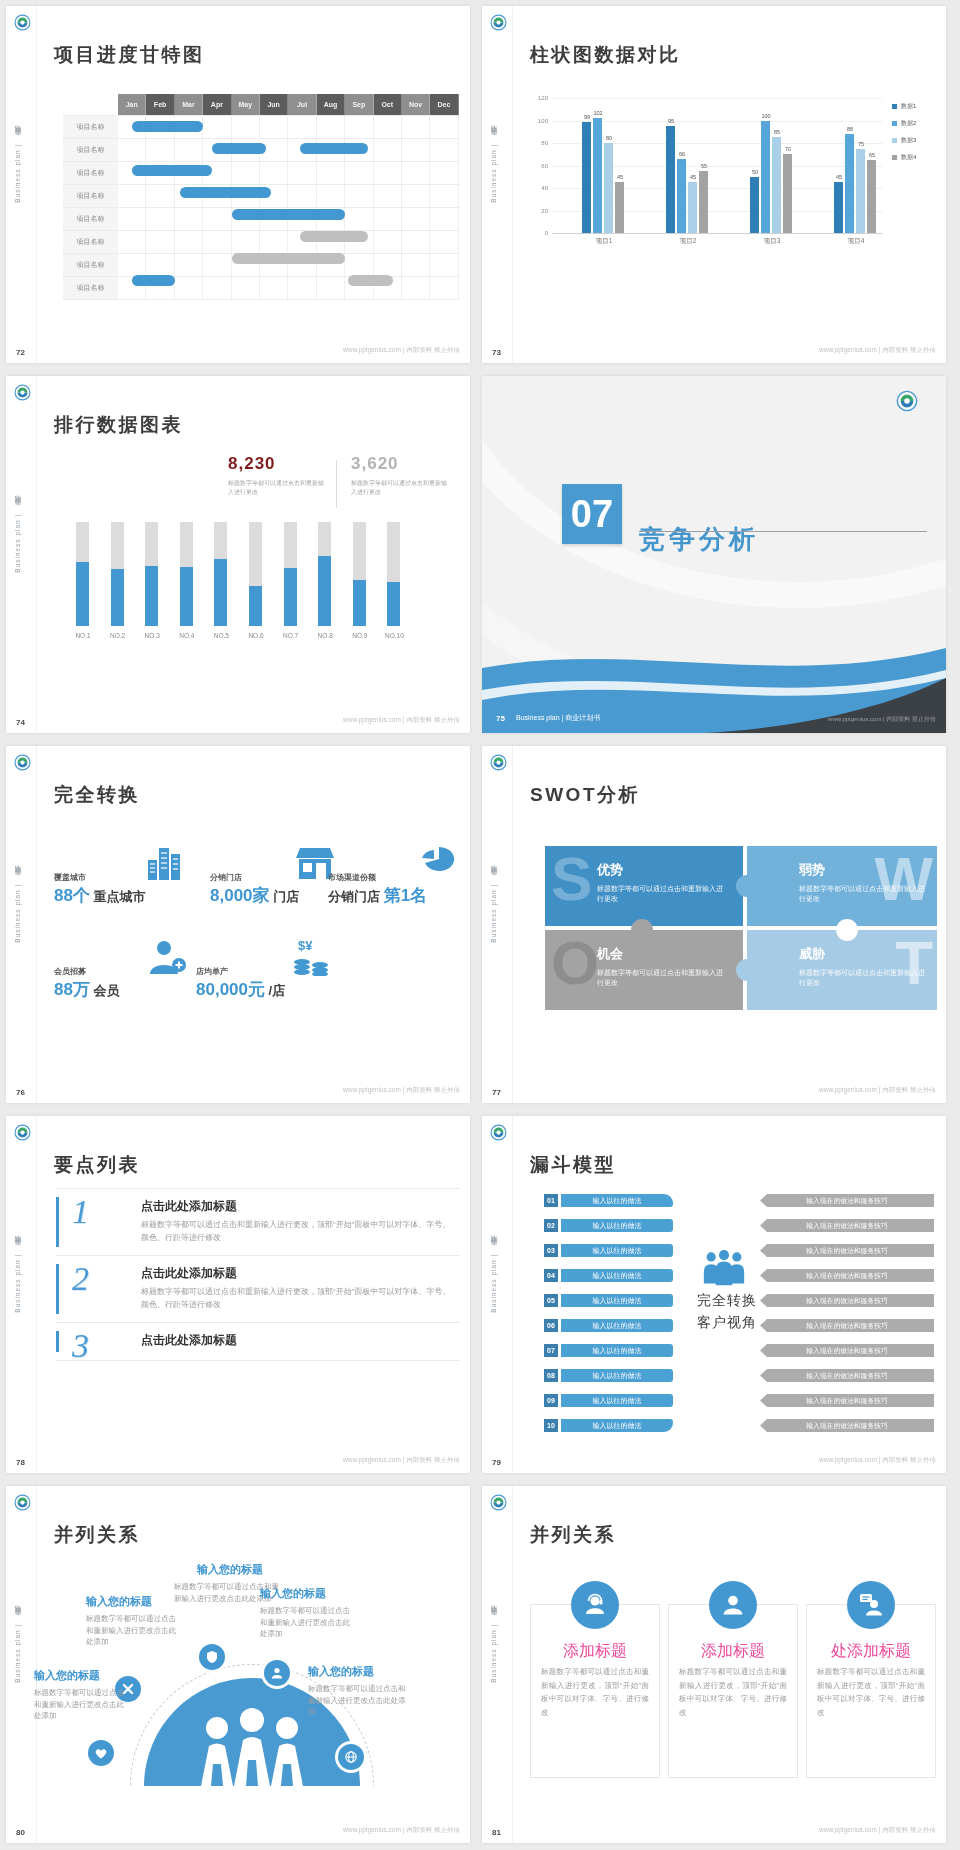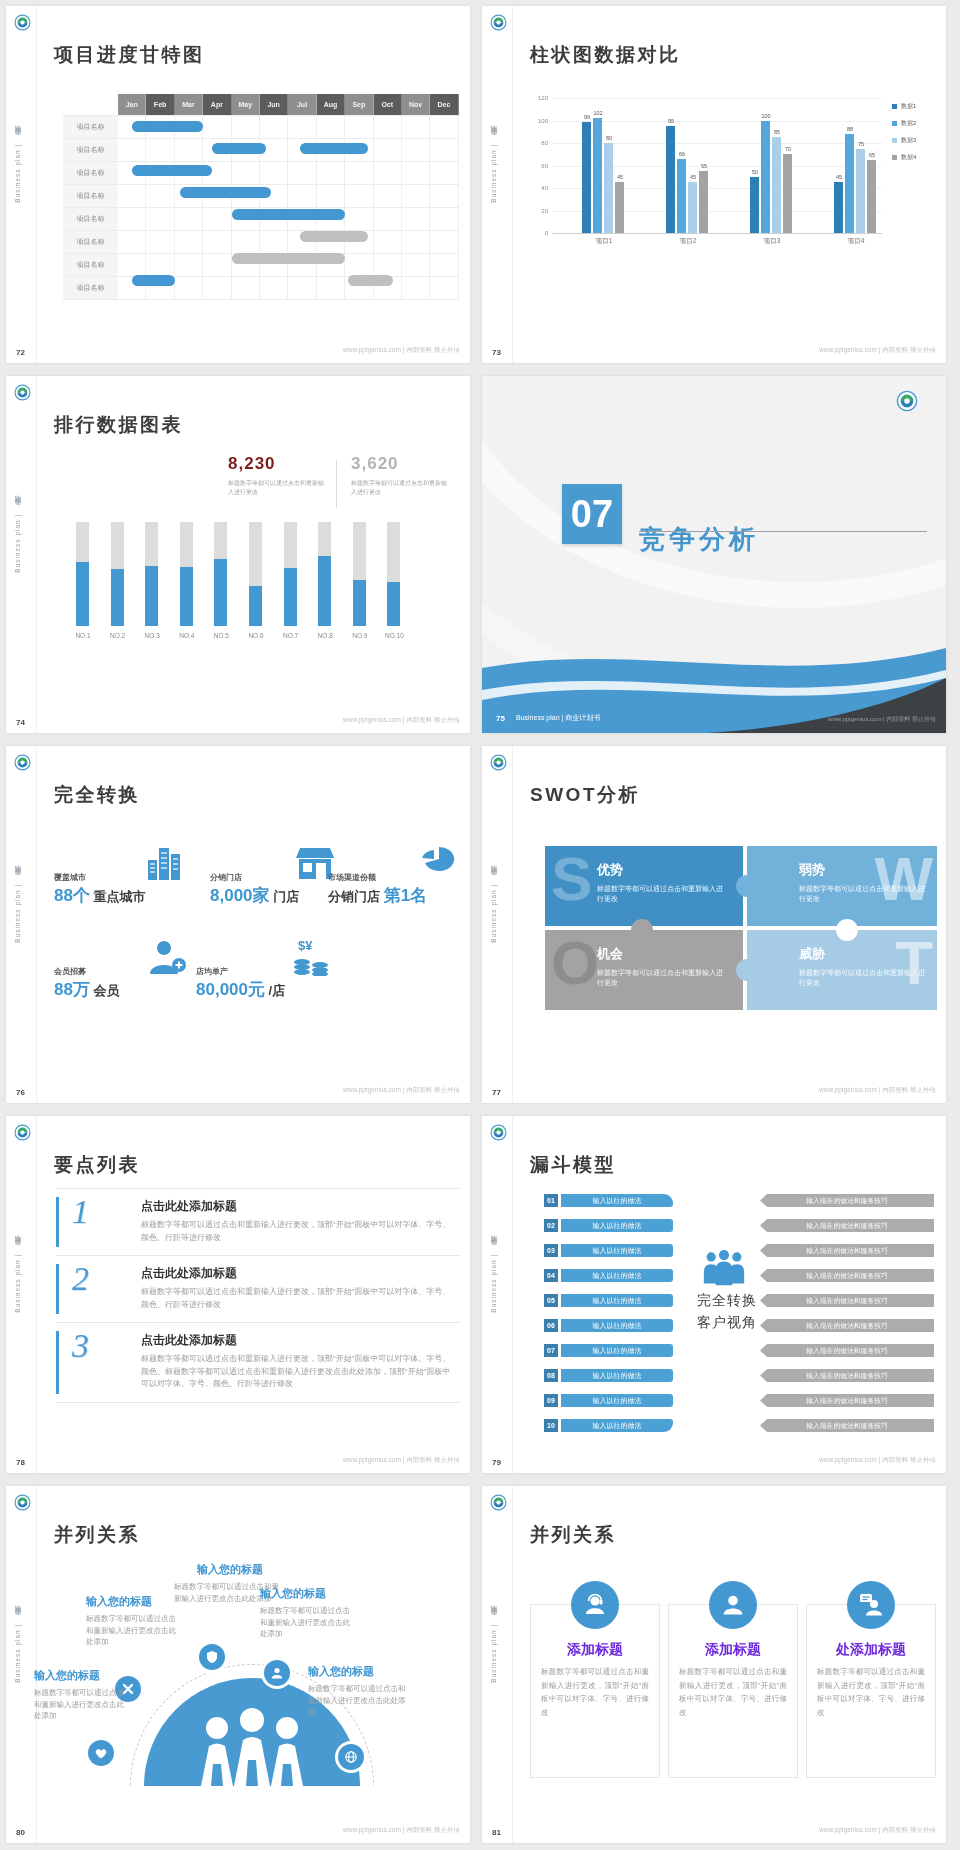--- a/index.html
+++ b/index.html
@@ -98,21 +98,21 @@
   .mini{position:absolute;width:26px;height:26px;border-radius:50%;background:#4398d2;box-shadow:0 0 0 3px #fff;display:flex;align-items:center;justify-content:center;color:#fff;}
   .mini svg{width:14px;height:14px;}
   .callout{position:absolute;}
   .co-title{font-size:11px;font-weight:bold;color:#3f96d1;margin-bottom:4px;}
   .co-body{font-size:7.5px;line-height:11.5px;color:#9b9b9b;}
   .callout.center{text-align:center;}
   
   .pcard{position:absolute;top:118px;width:128px;height:172px;border:1px solid #e6e6e6;background:#fff;}
   .pc-icon{position:absolute;left:40px;top:-24px;width:48px;height:48px;border-radius:50%;background:#4398d2;display:flex;align-items:center;justify-content:center;color:#fff;}
   .pc-icon svg{width:26px;height:26px;}
-  .pc-title{position:absolute;left:0;top:36px;width:100%;text-align:center;font-size:14px;font-weight:bold;color:#6d28d9;}
+  .pc-title{position:absolute;left:0;top:36px;width:100%;text-align:center;font-size:16px;font-weight:normal;color:#ec4899;}
   .pc-body{position:absolute;left:10px;top:60px;width:108px;font-size:7.5px;line-height:13.5px;color:#9a9a9a;text-align:justify;}
   .p-par{position:absolute;left:48px;top:300px;width:404px;font-size:8.5px;line-height:14px;color:#8f8f8f;text-align:justify;}
 </style>
 </head>
 <body>
 
 <div class="grid">
 
   <section class="slide">
     <svg class="logo" viewBox="0 0 24 24">
@@ -582,21 +582,20 @@
       <div class="li">
         <span class="li-bar"></span>
         <span class="li-num">2</span>
         <div class="li-title">点击此处添加标题</div>
         <div class="li-body">标题数字等都可以通过点击和重新输入进行更改，顶部“开始”面板中可以对字体、字号、颜色、行距等进行修改</div>
       </div>
       <div class="li">
         <span class="li-bar"></span>
         <span class="li-num">3</span>
         <div class="li-title">点击此处添加标题</div>
-        <div class="li-body">标题数字等都可以通过点击和重新输入进行更改，顶部“开始”面板中可以对字体、字号、颜色、标题数字等都可以通过点击和重新输入进行更改点击此处添加，顶部“开始”面板中可以对字体、字号、颜色、行距等进行修改</div>
       </div>
     </div>
     <span class="pagenum">78</span>
     <span class="sitefoot">www.pptgenius.com | 内部资料 禁止外传</span>
   </section>
 
   <section class="slide">
     <svg class="logo" viewBox="0 0 24 24">
         <circle cx="12" cy="12" r="10.5" fill="#fff" stroke="#4a9ad2" stroke-width="1.6"></circle>
         <path d="M5,12 a7,7 0 0 1 14,0" fill="#3aa66b"></path>

